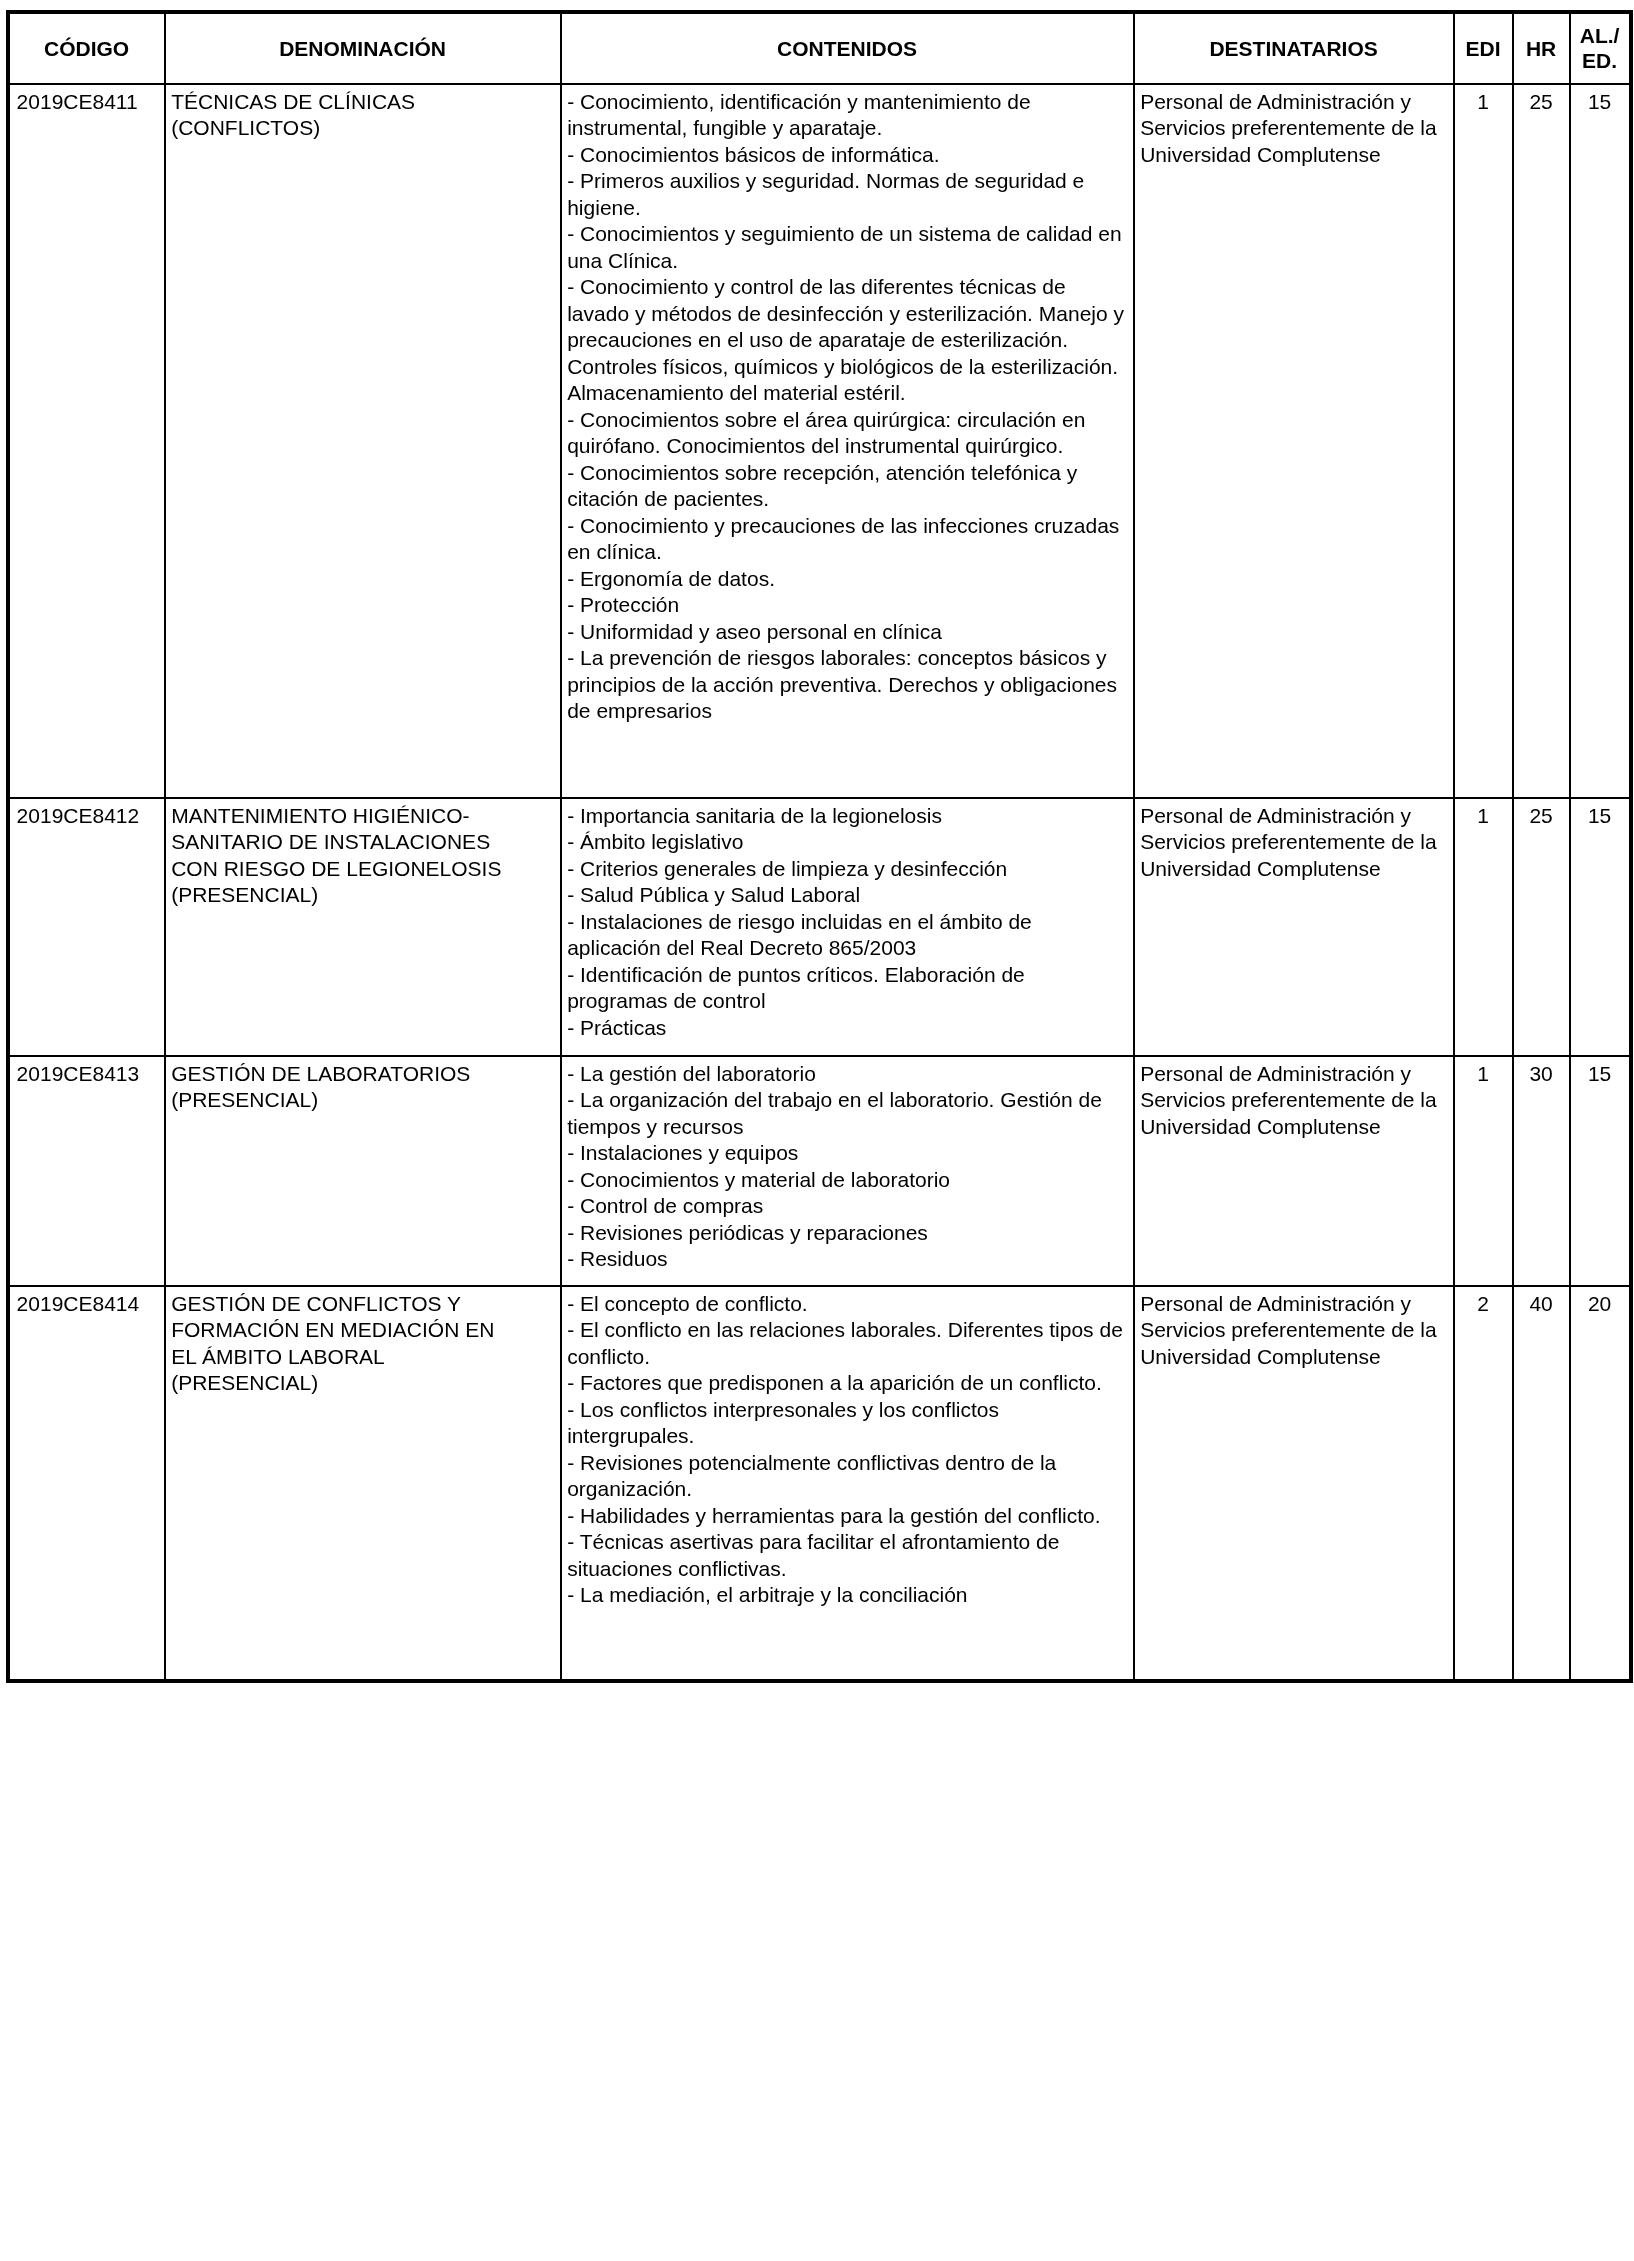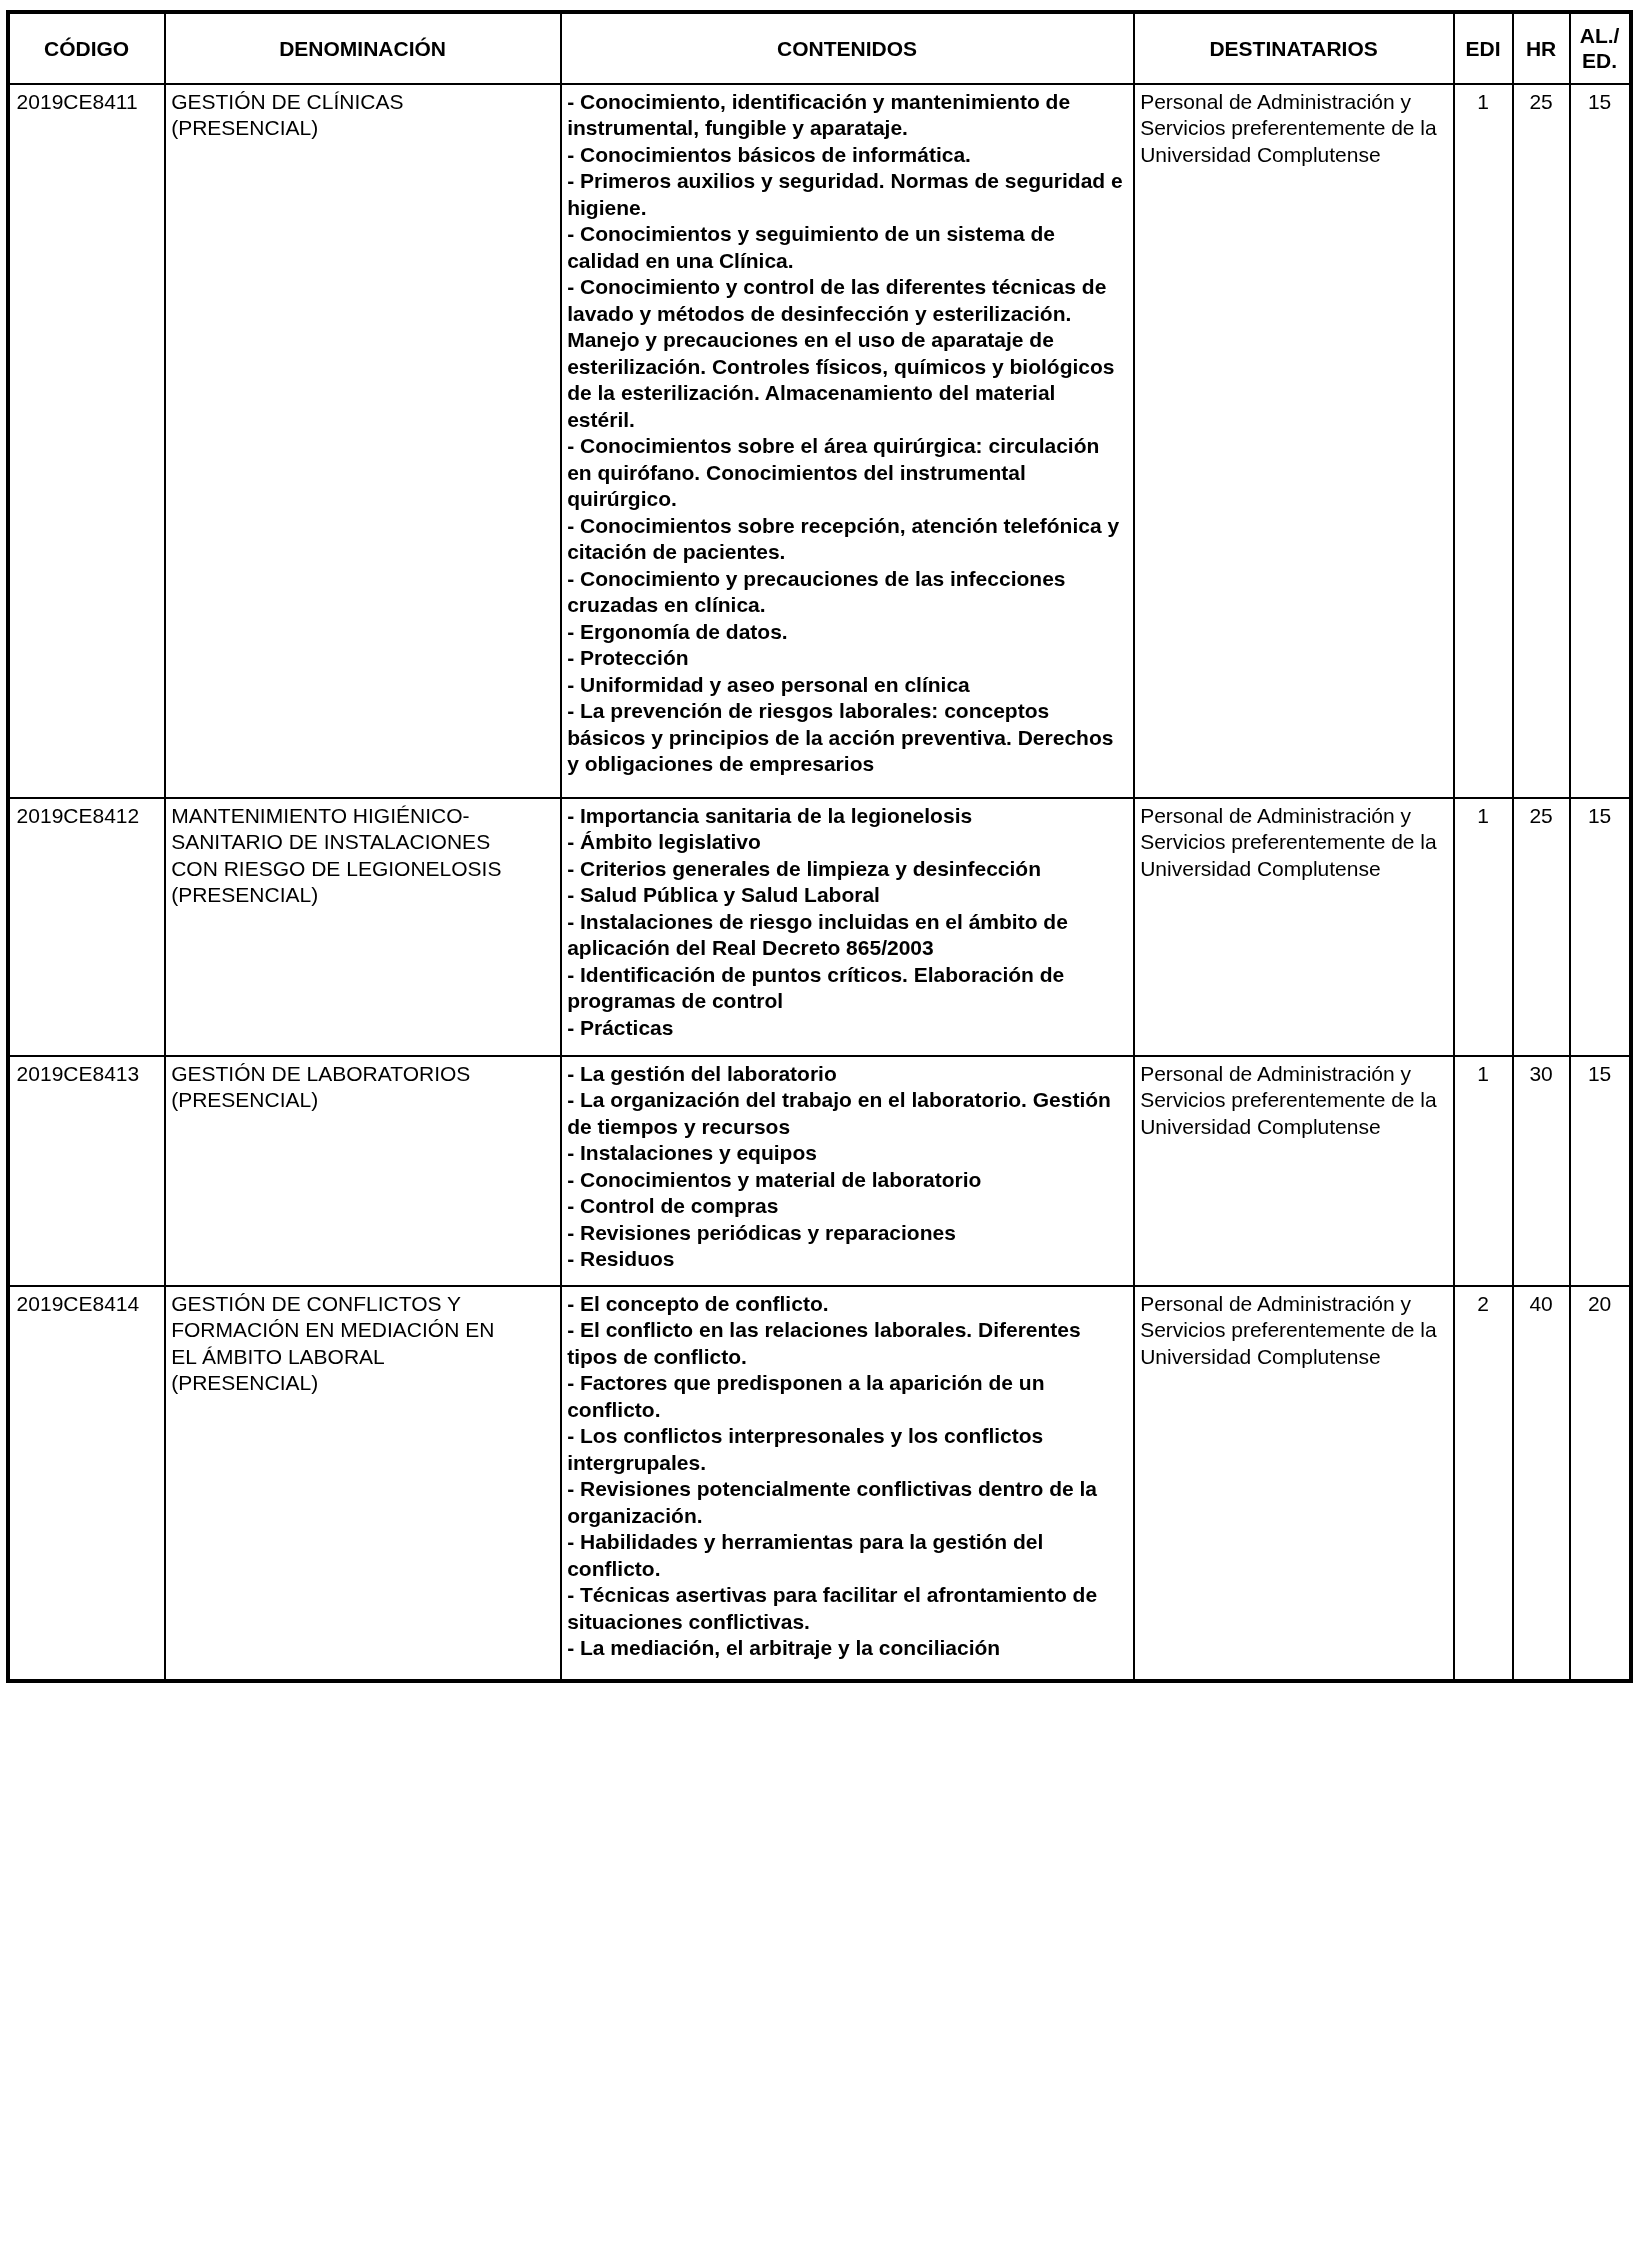--- a/index.html
+++ b/index.html
@@ -37,21 +37,21 @@
   thead tr { height: 72px; }
   th.h-aled { padding: 2.8px 7px; }
   td {
     vertical-align: top;
     padding: 4.2px 4.2px 2.8px 5.6px;
   }
   td.codigo { padding-left: 7px; white-space: nowrap; }
   td.denom  { padding-right: 42px; }
   td.dest   { padding-right: 9px; }
   td.num    { text-align: center; padding-left: 1.4px; padding-right: 1.4px; }
-  .content-item { margin: 0; padding: 0; font-weight: bold; }
+  .content-item { margin: 0; padding: 0; }
   tr.r1 { height: 714px; }
   tr.r2 { height: 258px; margin-top: 24px; }
   tr.r3 { height: 230px; }
   tr.r4 { height: 395px; }
 </style>
 </head>
 <body>
 
 <div class="page">
   <table class="catalog">
@@ -71,21 +71,21 @@
         <th>CONTENIDOS</th>
         <th>DESTINATARIOS</th>
         <th>EDI</th>
         <th>HR</th>
         <th class="h-aled">AL./ ED.</th>
       </tr>
     </thead>
     <tbody>
       <tr class="r1">
         <td class="codigo">2019CE8411</td>
-        <td class="denom">GESTIÓN DE CLÍNICAS (PRESENCIAL)</td>
+        <td class="denom">TÉCNICAS DE CLÍNICAS (CONFLICTOS)</td>
         <td class="content">
             <div class="content-item">- Conocimiento, identificación y mantenimiento de instrumental, fungible y aparataje.</div>
             <div class="content-item">- Conocimientos básicos de informática.</div>
             <div class="content-item">- Primeros auxilios y seguridad. Normas de seguridad e higiene.</div>
             <div class="content-item">- Conocimientos y seguimiento de un sistema de calidad en una Clínica.</div>
             <div class="content-item">- Conocimiento y control de las diferentes técnicas de lavado y métodos de desinfección y esterilización. Manejo y precauciones en el uso de aparataje de esterilización. Controles físicos, químicos y biológicos de la esterilización. Almacenamiento del material estéril.</div>
             <div class="content-item">- Conocimientos sobre el área quirúrgica: circulación en quirófano. Conocimientos del instrumental quirúrgico.</div>
             <div class="content-item">- Conocimientos sobre recepción, atención telefónica y citación de pacientes.</div>
             <div class="content-item">- Conocimiento y precauciones de las infecciones cruzadas en clínica.</div>
             <div class="content-item">- Ergonomía de datos.</div>

